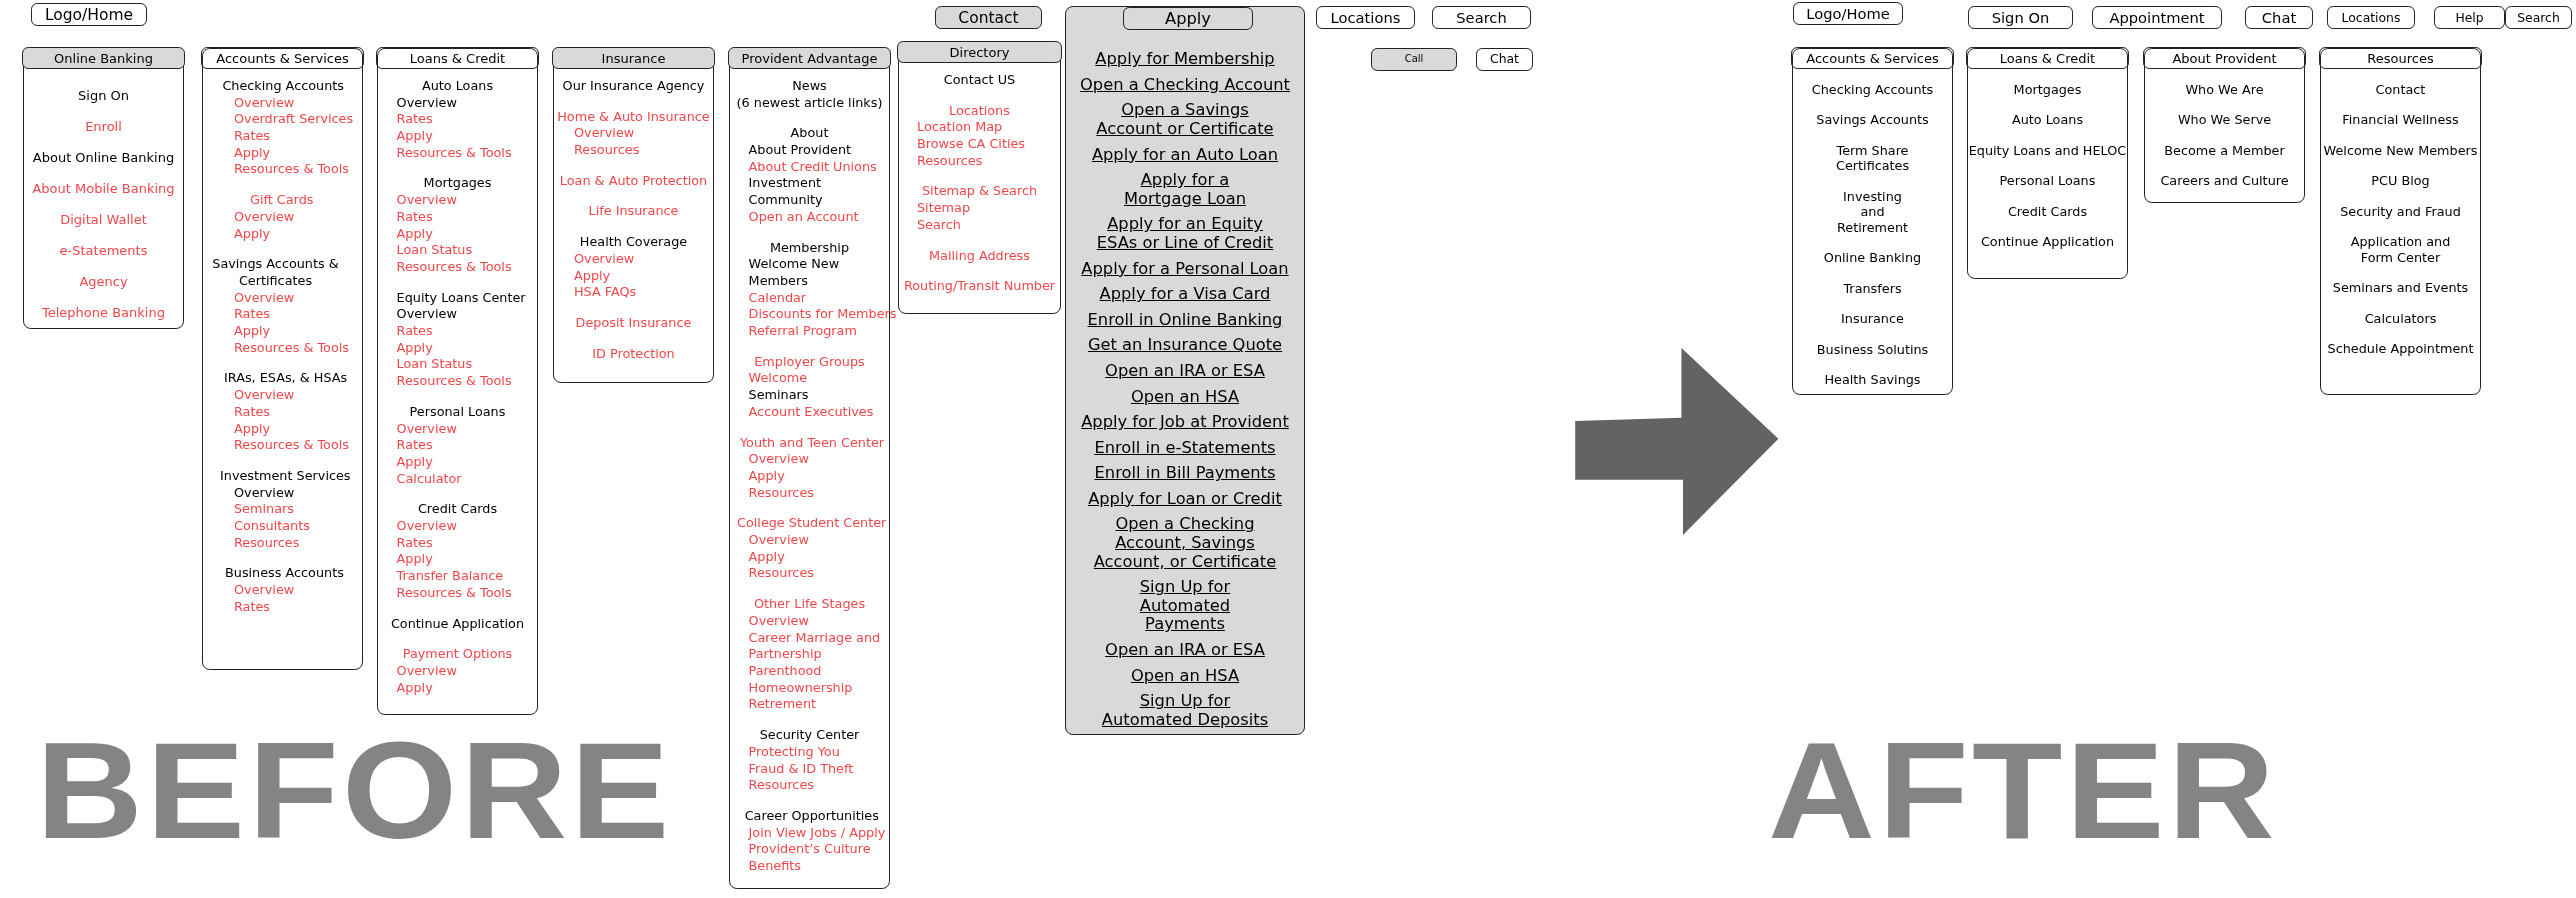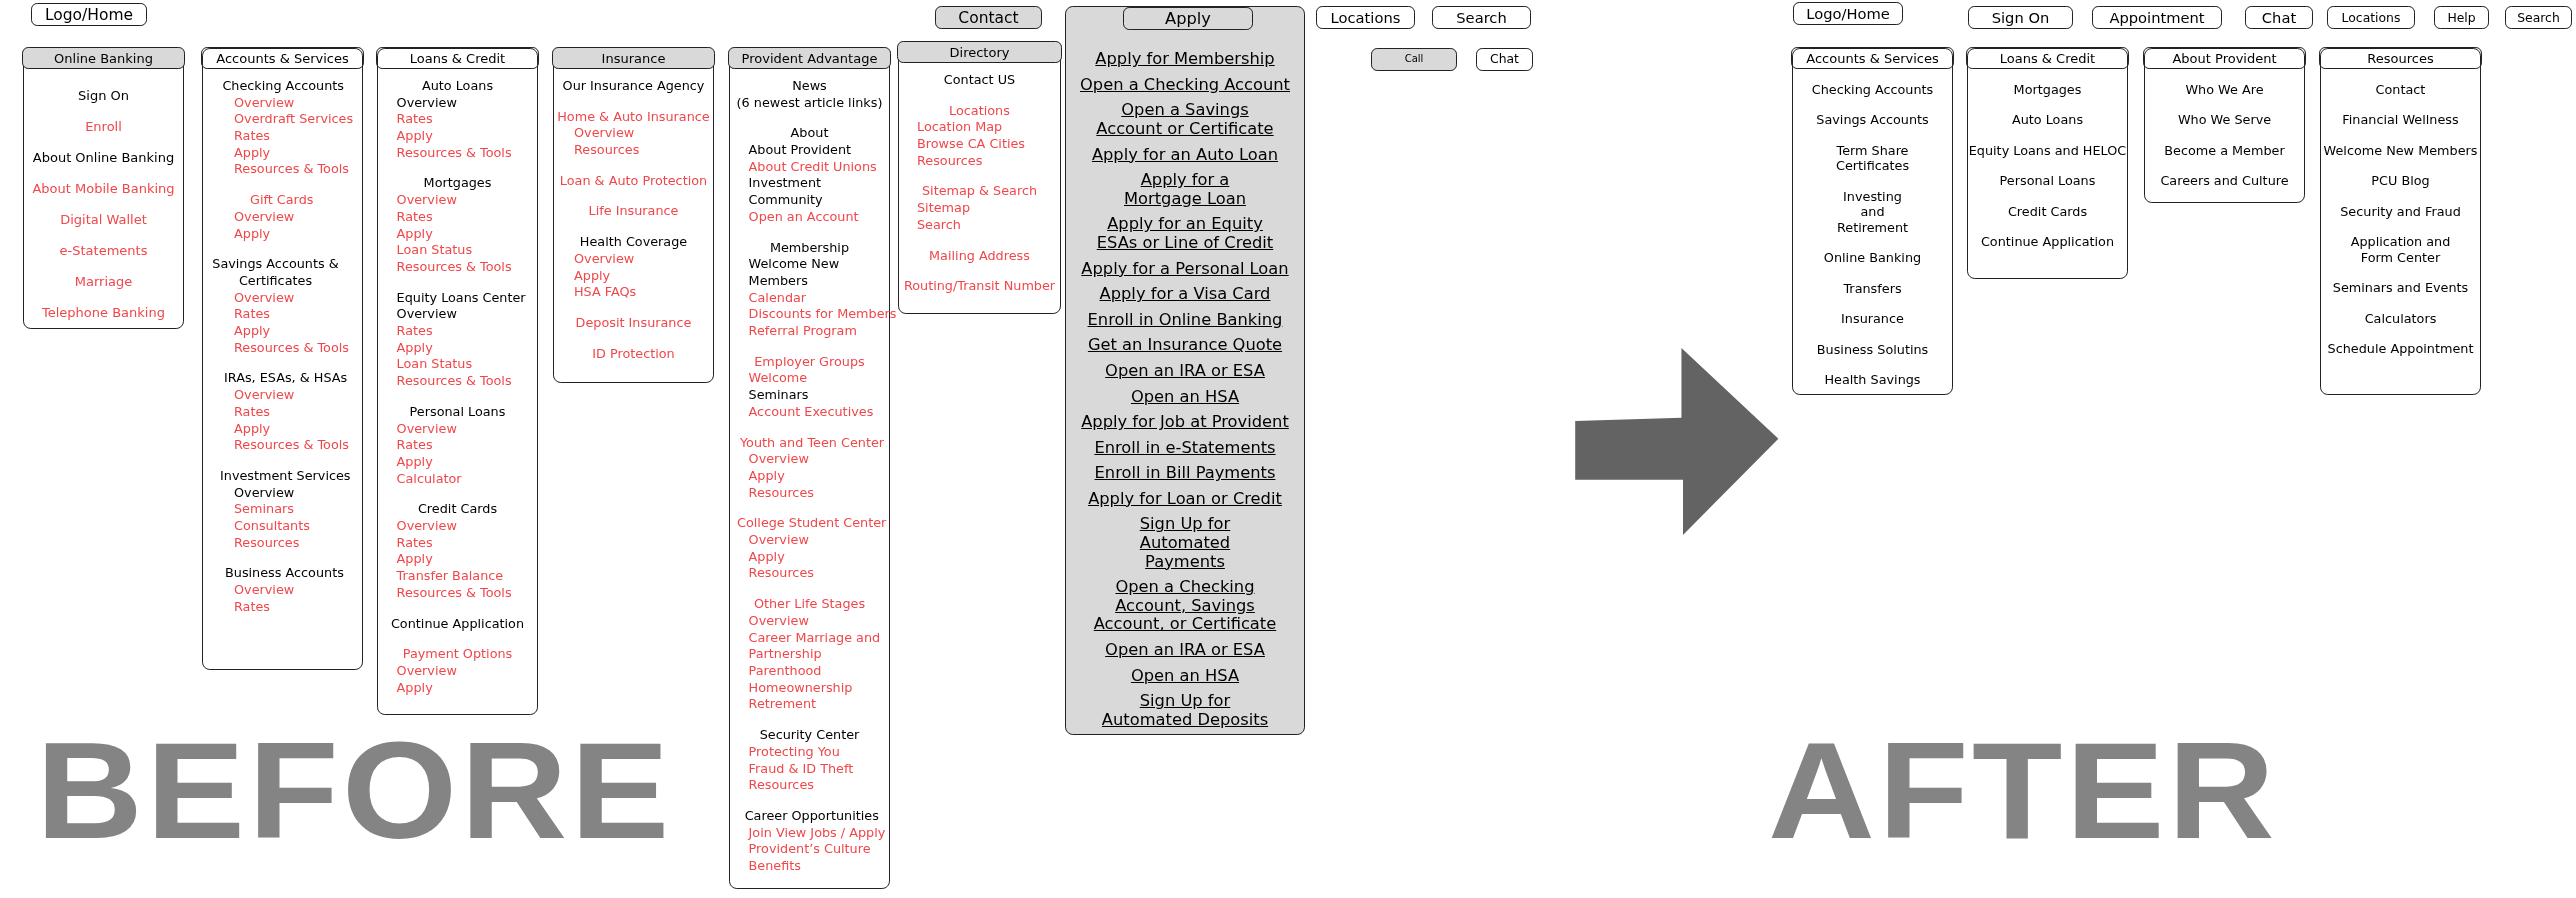--- a/index.html
+++ b/index.html
@@ -35,21 +35,21 @@
 
 <div class="col" style="left:23px;top:48px;width:161px;height:281px;">
   <div class="col-head gray">Online Banking</div>
   <div class="col-body c" style="padding-top:11px;line-height:31px;font-size:13px;">
     <div class="ln blk">Sign On</div>
     <div class="ln red">Enroll</div>
     <div class="ln blk">About Online Banking</div>
     <div class="ln red">About Mobile Banking</div>
     <div class="ln red">Digital Wallet</div>
     <div class="ln red">e-Statements</div>
-    <div class="ln red">Marriage</div>
+    <div class="ln red">Agency</div>
     <div class="ln red">Telephone Banking</div>
   </div>
 </div>
 
 <div class="col" style="left:202px;top:48px;width:161px;height:622px;">
   <div class="col-head">Accounts &amp; Services</div>
   <div class="col-body" style="padding-top:8.5px;">
     <div class="ln blk" style="padding-left:19.4px">Checking Accounts</div>
     <div style="padding-left:31px">
       <div class="ln red">Overview</div>
@@ -289,22 +289,22 @@
     <div class="it">Apply for a Personal Loan</div>
     <div class="it">Apply for a Visa Card</div>
     <div class="it">Enroll in Online Banking</div>
     <div class="it">Get an Insurance Quote</div>
     <div class="it">Open an IRA or ESA</div>
     <div class="it">Open an HSA</div>
     <div class="it">Apply for Job at Provident</div>
     <div class="it">Enroll in e-Statements</div>
     <div class="it">Enroll in Bill Payments</div>
     <div class="it">Apply for Loan or Credit</div>
+    <div class="it" style="padding:0 3.1px">Open a Checking Account, Savings Account, or Certificate</div>
     <div class="it" style="padding:0 23px">Sign Up for Automated Payments</div>
-    <div class="it" style="padding:0 3.1px">Open a Checking Account, Savings Account, or Certificate</div>
     <div class="it">Open an IRA or ESA</div>
     <div class="it">Open an HSA</div>
     <div class="it" style="padding:0 23px">Sign Up for Automated Deposits</div>
   </div>
 </div>
 
 <div class="pill" style="left:1316px;top:6.2px;width:99px;height:23px;font-size:14.7px;">Locations</div>
 <div class="pill" style="left:1432px;top:6.2px;width:99px;height:23px;font-size:14.7px;">Search</div>
 <div class="pill gray" style="left:1371px;top:48px;width:86px;height:22.5px;font-size:10px;line-height:19.4px;">Call</div>
 <div class="pill" style="left:1476px;top:48px;width:57px;height:22.5px;font-size:12.4px;line-height:19.4px;">Chat</div>
@@ -313,21 +313,21 @@
 
 <svg class="abs" style="left:1575px;top:348px;" width="216" height="190" viewBox="0 0 278 245">
   <polygon points="0,94 137,90 137,0 262,117 139,241 139,170 0,170" fill="#636363"></polygon>
 </svg>
 
 <div class="pill" style="left:1793px;top:2.3px;width:110px;height:23px;font-size:14.7px;">Logo/Home</div>
 <div class="pill" style="left:1968px;top:6.2px;width:105px;height:23px;font-size:14.7px;">Sign On</div>
 <div class="pill" style="left:2092px;top:6.2px;width:130px;height:23px;font-size:14.7px;">Appointment</div>
 <div class="pill" style="left:2245px;top:6.2px;width:68px;height:23px;font-size:14.7px;">Chat</div>
 <div class="pill" style="left:2327px;top:6.2px;width:88px;height:23px;font-size:12.4px;">Locations</div>
-<div class="pill" style="left:2434px;top:6.2px;width:55px;height:23px;font-size:12.4px;">Help</div>
+<div class="pill" style="left:2434px;top:6.2px;width:71px;height:23px;font-size:12.4px;">Help</div>
 <div class="pill" style="left:2505px;top:6.2px;width:67px;height:23px;font-size:12.4px;">Search</div>
 
 <div class="col" style="left:1792px;top:48px;width:161px;height:347px;">
   <div class="col-head">Accounts &amp; Services</div>
   <div class="after-body">
     <div class="it">Checking Accounts</div>
     <div class="it">Savings Accounts</div>
     <div class="it" style="padding:0 43px">Term Share Certificates</div>
     <div class="it" style="padding:0 43px">Investing and Retirement</div>
     <div class="it">Online Banking</div>

